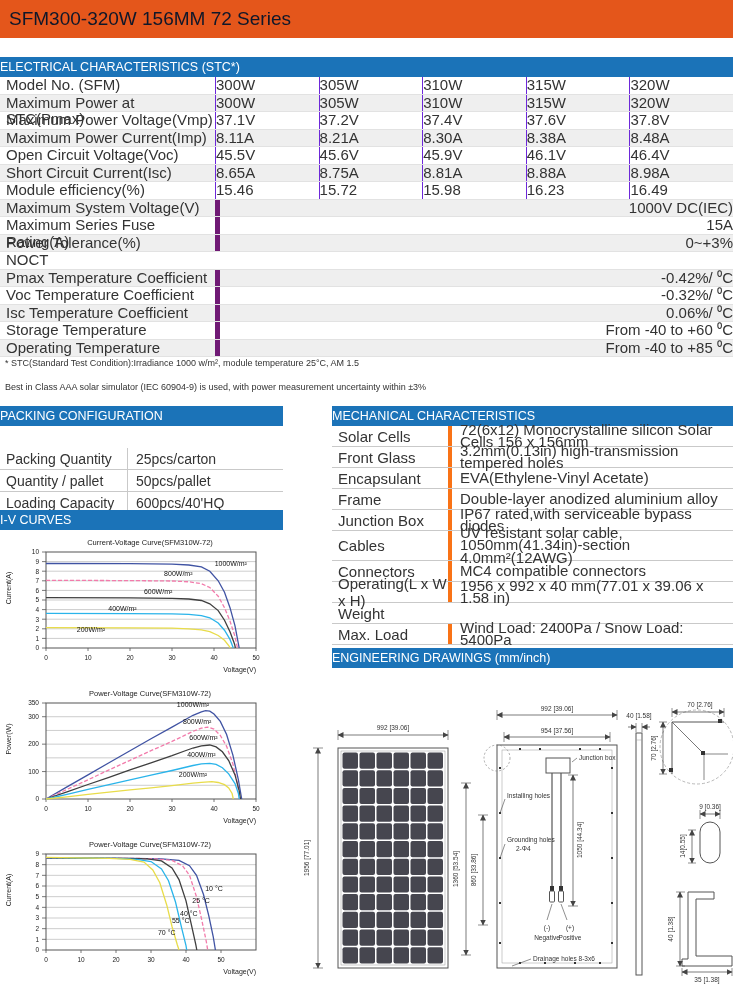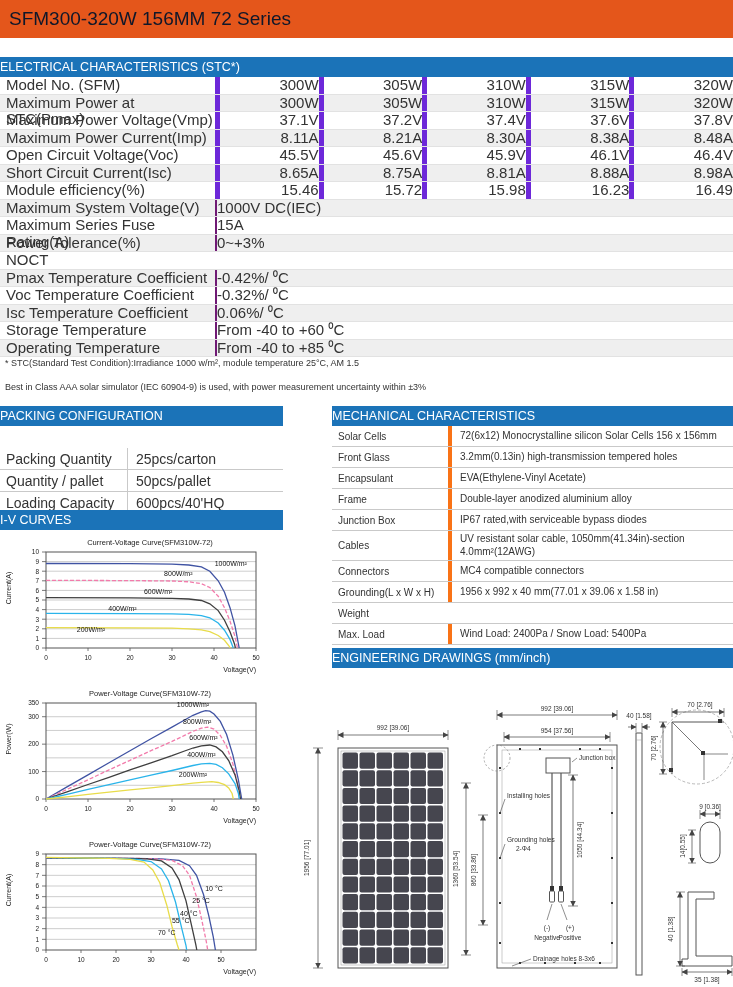--- a/index.html
+++ b/index.html
@@ -12,34 +12,34 @@
   
   .bluehead{background:#1b73b8;color:#fff;font-weight:normal;font-size:12.5px;
             line-height:20px;height:20px;box-sizing:border-box}
   #elec-head{left:0;top:57px;width:733px}
   
   #elec-table{left:0;top:77px;width:733px}
   .erow{display:flex;height:17.5px;line-height:16.5px;font-size:15px;
         border-bottom:1px solid #e2e2e2;box-sizing:border-box}
   .erow:nth-child(even){background:#efefef}
   .elabel{width:215px;padding-left:6px;box-sizing:border-box}
-  .ecell{flex:1;text-align:right;border-left:5px solid #6d28d9;box-sizing:border-box}
-  .emerged{flex:1;text-align:left;border-left:2px solid #701a75;box-sizing:border-box}
+  .ecell{flex:1;text-align:left;border-left:1px solid #6d28d9;box-sizing:border-box}
+  .emerged{flex:1;text-align:right;border-left:5px solid #701a75;box-sizing:border-box}
   .fnote{font-size:9px;color:#333;white-space:nowrap}
   #fnote1{left:5px;top:358px}
   #fnote2{left:5px;top:382px}
   
   #pack-head{left:0;top:406px;width:283px}
   #pack-table{left:0;top:448px;width:283px;font-size:14px}
   .prow{display:flex;height:22px;line-height:22px;border-bottom:1px solid #c9c9c9;box-sizing:border-box}
   .prow .pl{width:127px;padding-left:6px;box-sizing:border-box}
   .prow .pv{flex:1;border-left:1px solid #c9c9c9;padding-left:8px;box-sizing:border-box}
   
   #mech-head{left:332px;top:406px;width:401px}
-  #mech-table{left:332px;top:426px;width:401px;font-size:10px}
+  #mech-table{left:332px;top:426px;width:401px;font-size:15px}
   .mrow{display:flex;height:21px;border-bottom:1px solid #c9c9c9;box-sizing:border-box;align-items:stretch}
   .mrow.tall{height:30px}
   .ml{width:116px;padding-left:6px;box-sizing:border-box;display:flex;align-items:center}
   .mv{flex:1;border-left:4px solid #f97316;padding:1px 4px 1px 8px;box-sizing:border-box;
       display:flex;align-items:center;line-height:12.5px}
   
   #iv-head{left:0;top:510px;width:283px}
   .chart{left:0;width:290px;height:148px}
   #chart0{top:536px}#chart1{top:687px}#chart2{top:838px}
   
@@ -199,21 +199,21 @@
     </div>
     <div class="mrow tall">
       <div class="ml">Cables</div>
       <div class="mv">UV resistant solar cable, 1050mm(41.34in)-section 4.0mm²(12AWG)</div>
     </div>
     <div class="mrow">
       <div class="ml">Connectors</div>
       <div class="mv">MC4 compatible connectors</div>
     </div>
     <div class="mrow">
-      <div class="ml">Grounding(L x W x H)</div>
+      <div class="ml">Operating(L x W x H)</div>
       <div class="mv">1956 x 992 x 40 mm(77.01 x 39.06 x 1.58 in)</div>
     </div>
     <div class="mrow">
       <div class="ml">Weight</div>
     </div>
     <div class="mrow">
       <div class="ml">Max. Load</div>
       <div class="mv">Wind Load: 2400Pa / Snow Load: 5400Pa</div>
     </div>
   </div>

